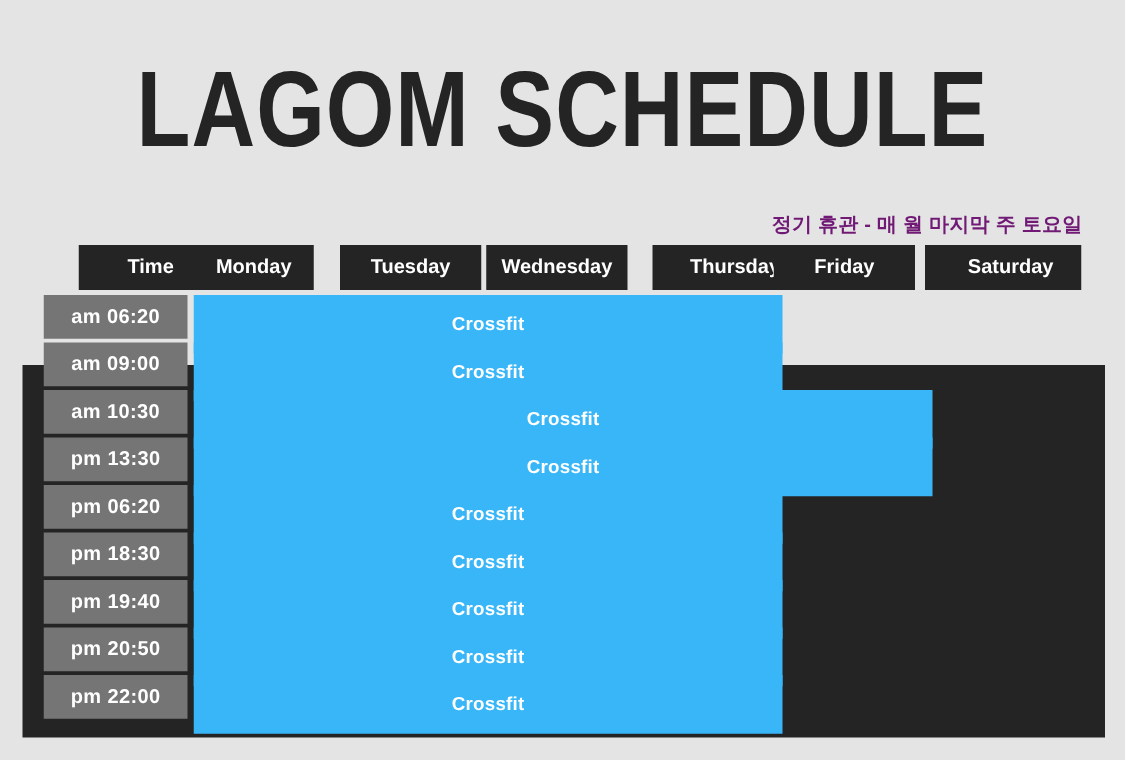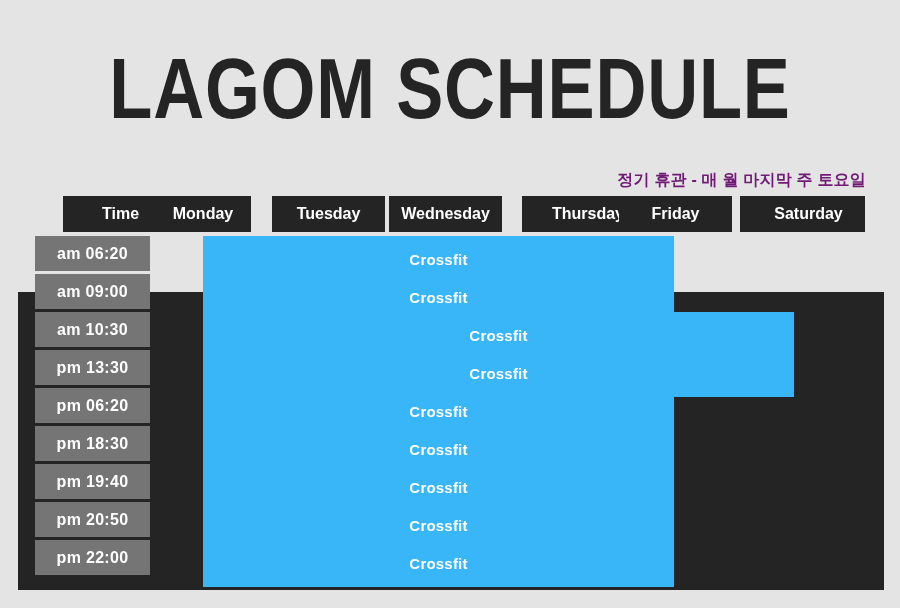--- a/index.html
+++ b/index.html
@@ -121,21 +121,20 @@
     height: 47px;
     background: #38b6f7;
     color: #ffffff;
     font-size: 15px;
     font-weight: bold;
     display: flex;
     align-items: center;
     justify-content: center;
     letter-spacing: 0.2px;
     white-space: nowrap;
-    margin-left: 48px;
   }
 </style>
 </head>
 <body>
 
 <div class="title">LAGOM SCHEDULE</div>
 
 <div class="notice">정기 휴관 - 매 월 마지막 주 토요일</div>
 
 <div class="dark-panel"></div>

